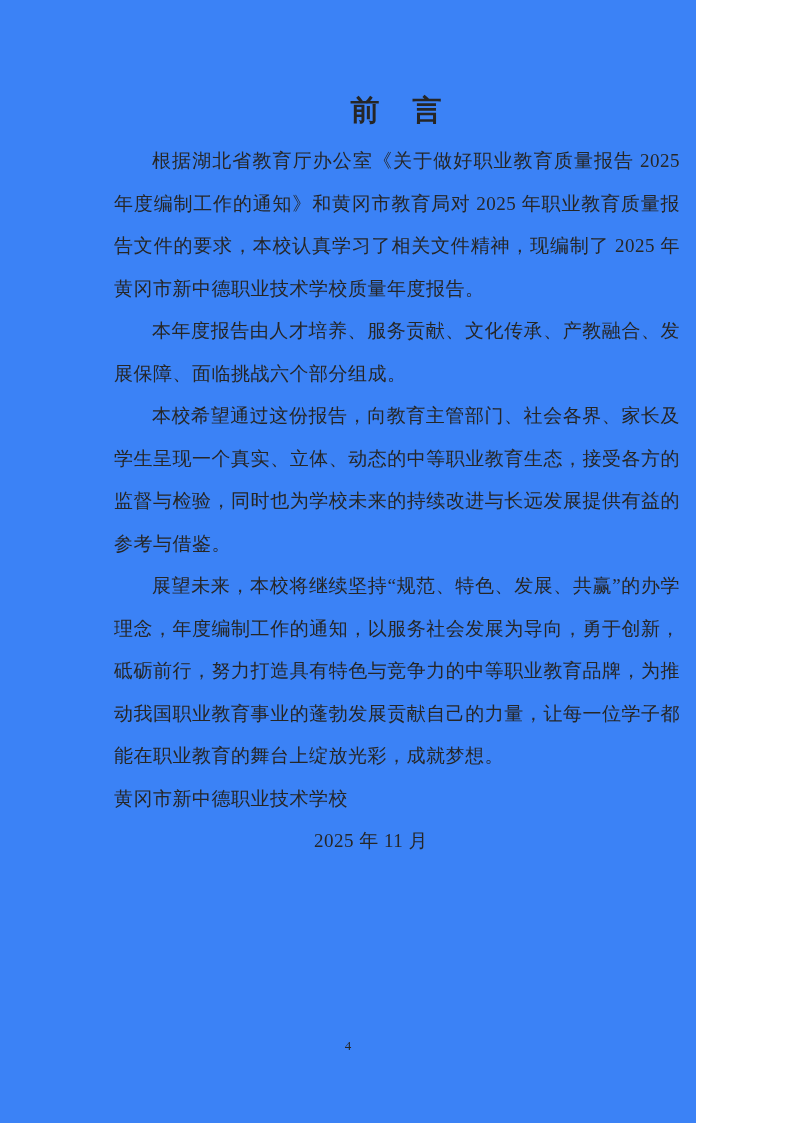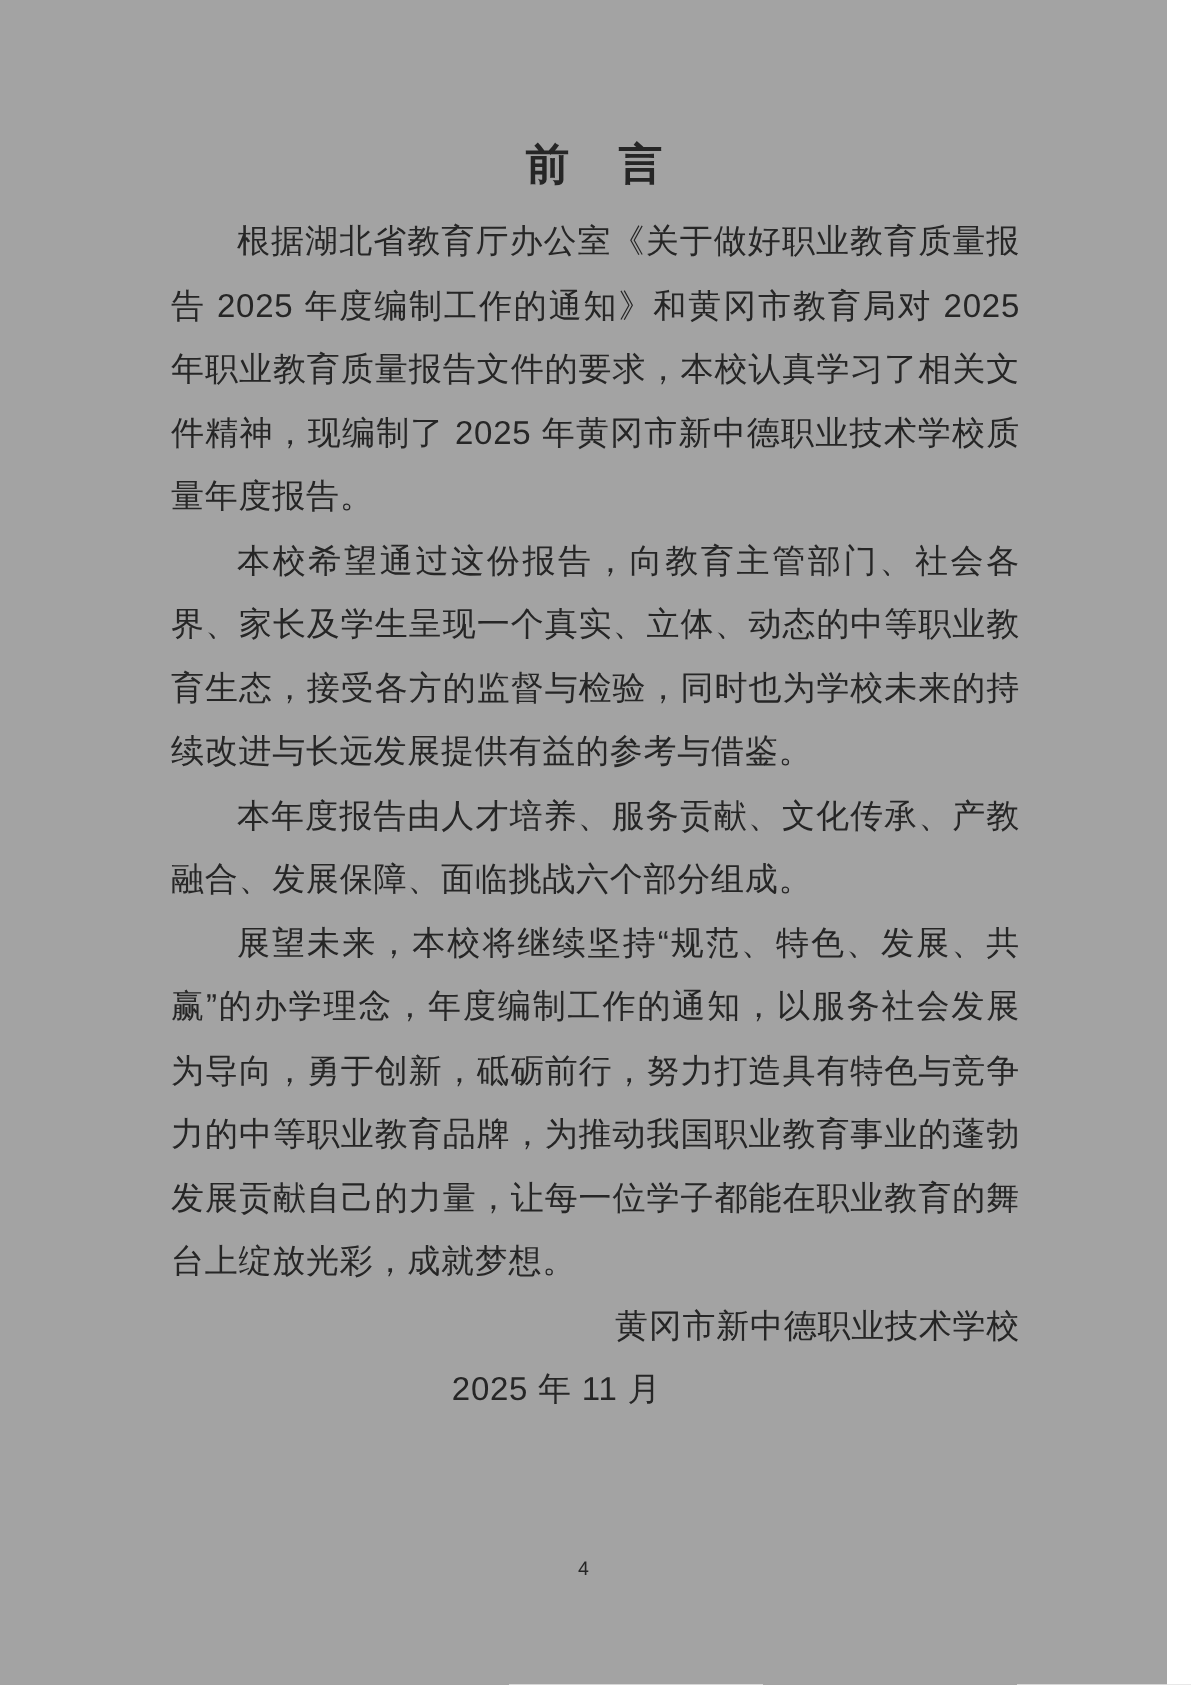--- a/index.html
+++ b/index.html
@@ -2,53 +2,52 @@
 <html><head>
 <meta charset="utf-8">
 <style>
   html, body {
     margin: 0;
     padding: 0;
     background: #ffffff;
   }
   .page {
     position: relative;
-    width: 778px;
+    width: 696px;
     height: 1123px;
-    background: #a3a3a3;
+    background: #3b82f6;
     overflow: hidden;
-    font-family: Liberation Sans, sans-serif;
+    font-family: Liberation Serif, serif;
     color: #262626;
   }
   .content {
     position: absolute;
     left: 114px;
     top: 88px;
     width: 566px;
   }
   .doc-title {
     margin: 0 0 8px 0;
     font-size: 29px;
     font-weight: bold;
     line-height: 44px;
     text-align: center;
     letter-spacing: 2px;
   }
   .para {
     margin: 0;
-    font-size: 22px;
+    font-size: 19px;
     line-height: 42.5px;
     text-align: justify;
     text-justify: inter-ideograph;
     text-indent: 2em;
     letter-spacing: 0.5px;
   }
   .signature-line {
     text-indent: 0;
-    text-align: right;
   }
   .date-line {
     text-indent: 0;
     text-align: center;
     padding-right: 52px;
   }
   .page-number {
     position: absolute;
     top: 1038px;
     left: 0;
@@ -59,20 +58,20 @@
     color: #262626;
   }
 </style>
 </head>
 <body>
 
 <div class="page">
   <div class="content">
     <h1 class="doc-title">前　言</h1>
     <p class="para">根据湖北省教育厅办公室《关于做好职业教育质量报告 2025 年度编制工作的通知》和黄冈市教育局对 2025 年职业教育质量报告文件的要求，本校认真学习了相关文件精神，现编制了 2025 年黄冈市新中德职业技术学校质量年度报告。</p>
+    <p class="para">本年度报告由人才培养、服务贡献、文化传承、产教融合、发展保障、面临挑战六个部分组成。</p>
     <p class="para">本校希望通过这份报告，向教育主管部门、社会各界、家长及学生呈现一个真实、立体、动态的中等职业教育生态，接受各方的监督与检验，同时也为学校未来的持续改进与长远发展提供有益的参考与借鉴。</p>
-    <p class="para">本年度报告由人才培养、服务贡献、文化传承、产教融合、发展保障、面临挑战六个部分组成。</p>
     <p class="para">展望未来，本校将继续坚持“规范、特色、发展、共赢”的办学理念，年度编制工作的通知，以服务社会发展为导向，勇于创新，砥砺前行，努力打造具有特色与竞争力的中等职业教育品牌，为推动我国职业教育事业的蓬勃发展贡献自己的力量，让每一位学子都能在职业教育的舞台上绽放光彩，成就梦想。</p>
     <p class="para signature-line">黄冈市新中德职业技术学校</p>
     <p class="para date-line">2025 年 11 月</p>
   </div>
   <div class="page-number">4</div>
 </div>
 
 </body></html>

